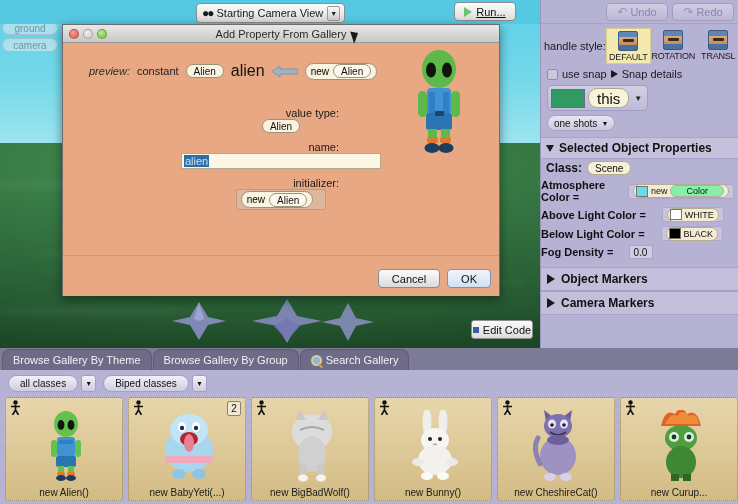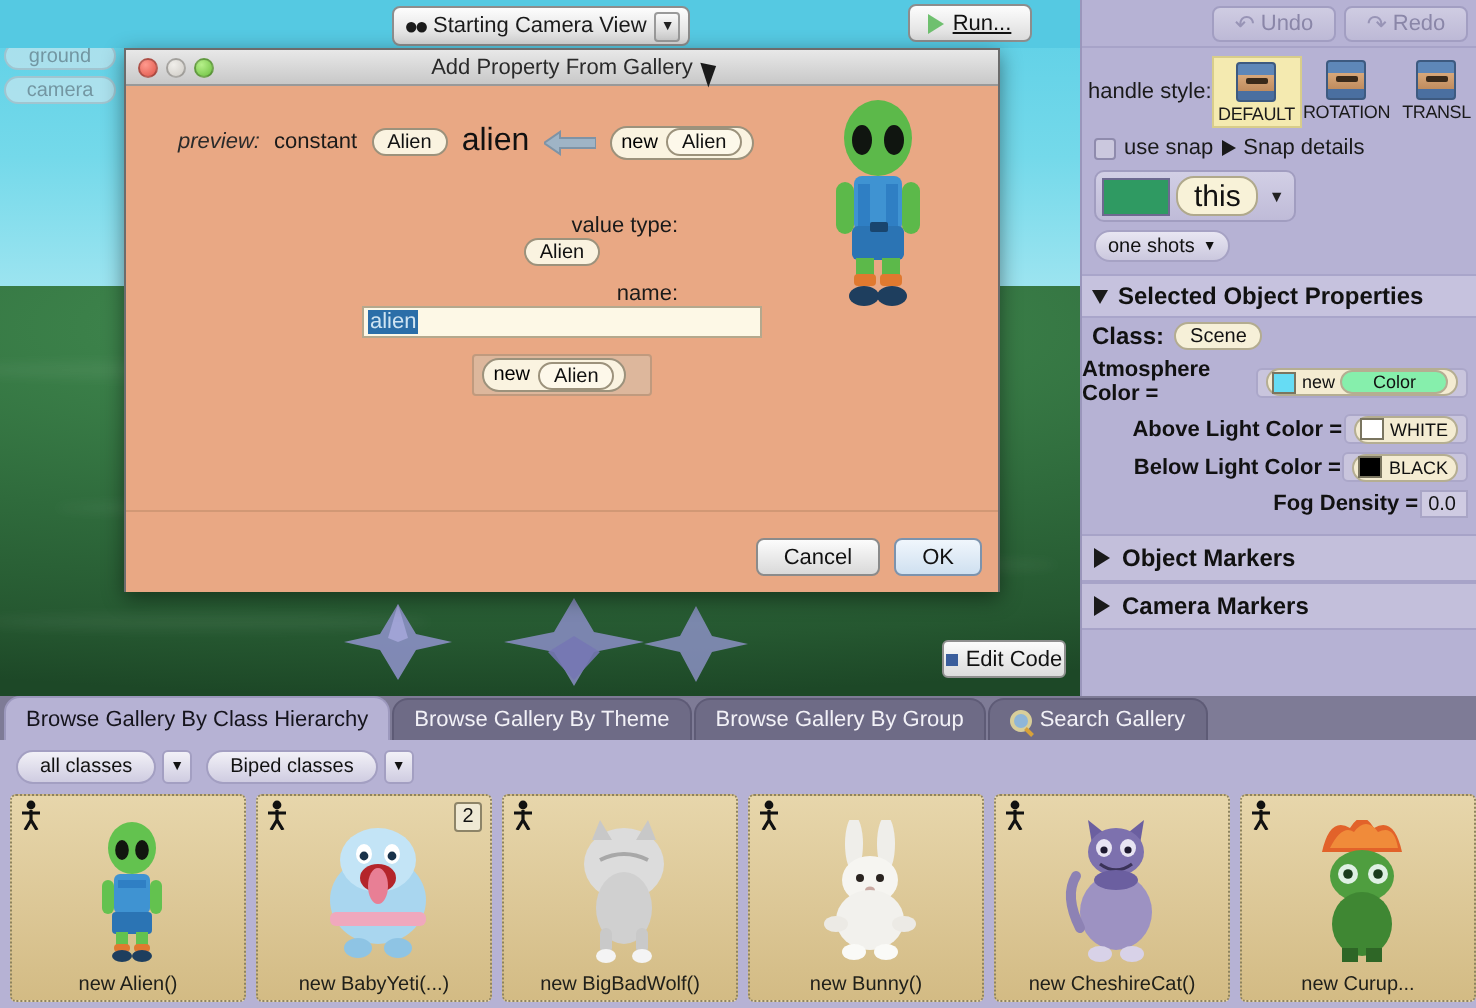--- a/index.html
+++ b/index.html
@@ -121,21 +121,21 @@
     height:16px; padding:0 6px; font-size:10px; color:#111;
     background:linear-gradient(to bottom,#e8e6f2,#cbc8de); border:1px solid #a6a2c4; border-radius:8px; }
 
   .sec-hdr {
     display:flex; align-items:center; gap:5px; padding:3px 0 3px 5px;
     background:#c6c2de; border-top:1px solid #a9a5ca; border-bottom:1px solid #a9a5ca;
     font-size:12px; font-weight:bold; color:#111;
   }
   .tri-d { width:0;height:0;border-top:7px solid #1a1a1a;border-left:4px solid transparent;border-right:4px solid transparent; }
 
-  .prop-row { display:flex; align-items:center; justify-content:flex-end; gap:1px; padding:2px 4px 2px 0; font-size:11px; font-weight:bold; color:#111; }
+  .prop-row { display:flex; align-items:center; gap:16px; padding:2px 4px 2px 0; font-size:11px; font-weight:bold; color:#111; }
   .prop-val {
     display:inline-flex;align-items:center;gap:3px; height:15px; padding:0 4px;
     background:#c9c5dd; border:1px solid #aba7c9; border-radius:3px;
   }
   .col-pill { display:inline-flex;align-items:center; background:#f4ecd2;border:1px solid #b5ae92;border-radius:7px;padding:0 4px 0 2px;height:14px;gap:3px; }
   .col-box{ width:12px;height:11px;border:1px solid #7a7560; }
   .col-name{ font-size:9px;color:#111;font-weight:normal;}
   .col-sub{ background:#86efac;border:1px solid #b5ae92;border-radius:7px;padding:0 15px;font-size:9px;font-weight:normal;}
   .num-fld { background:#cfcbe2;border:1px solid #a9a5c6;padding:0 5px 0 3px;font-size:10px;font-weight:normal;color:#111;height:14px;line-height:13px;}
   .class-row{ display:flex;align-items:center;gap:5px;padding:2px 0 2px 5px;font-size:12px;font-weight:bold;color:#111;}
@@ -407,23 +407,20 @@
       <span>Object Markers</span>
     </div>
     <div class="sec-hdr2">
       <span class="tri-r2"></span>
       <span>Camera Markers</span>
     </div>
   </div>
 
   <div class="gallery">
     <div class="tabs">
-      <div class="tab active">
-        <span>Browse Gallery By Class Hierarchy</span>
-      </div>
       <div class="tab">
         <span>Browse Gallery By Theme</span>
       </div>
       <div class="tab">
         <span>Browse Gallery By Group</span>
       </div>
       <div class="tab">
         <span class="srch-ico"></span>
         <span>Search Gallery</span>
       </div>
@@ -619,20 +616,21 @@
           <span class="frm-lbl">value type:</span>
           <span class="pill">Alien</span>
         </div>
         <div class="frm-row">
           <span class="frm-lbl">name:</span>
           <span class="name-input">
             <span class="sel-text">alien</span>
           </span>
         </div>
         <div class="frm-row">
+          <span class="frm-lbl">initializer:</span>
           <span class="init-box">
             <span class="pill-grp">
               <span style="font-size:10px">new</span>
               <span class="pill">Alien</span>
             </span>
           </span>
         </div>
       </div>
 
       <svg class="alien-thumb" viewBox="0 0 80 105">

